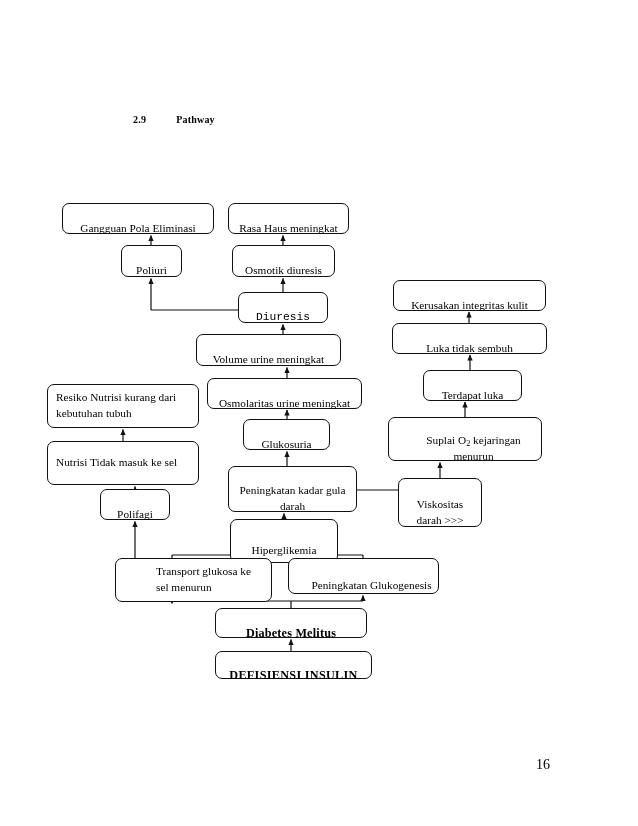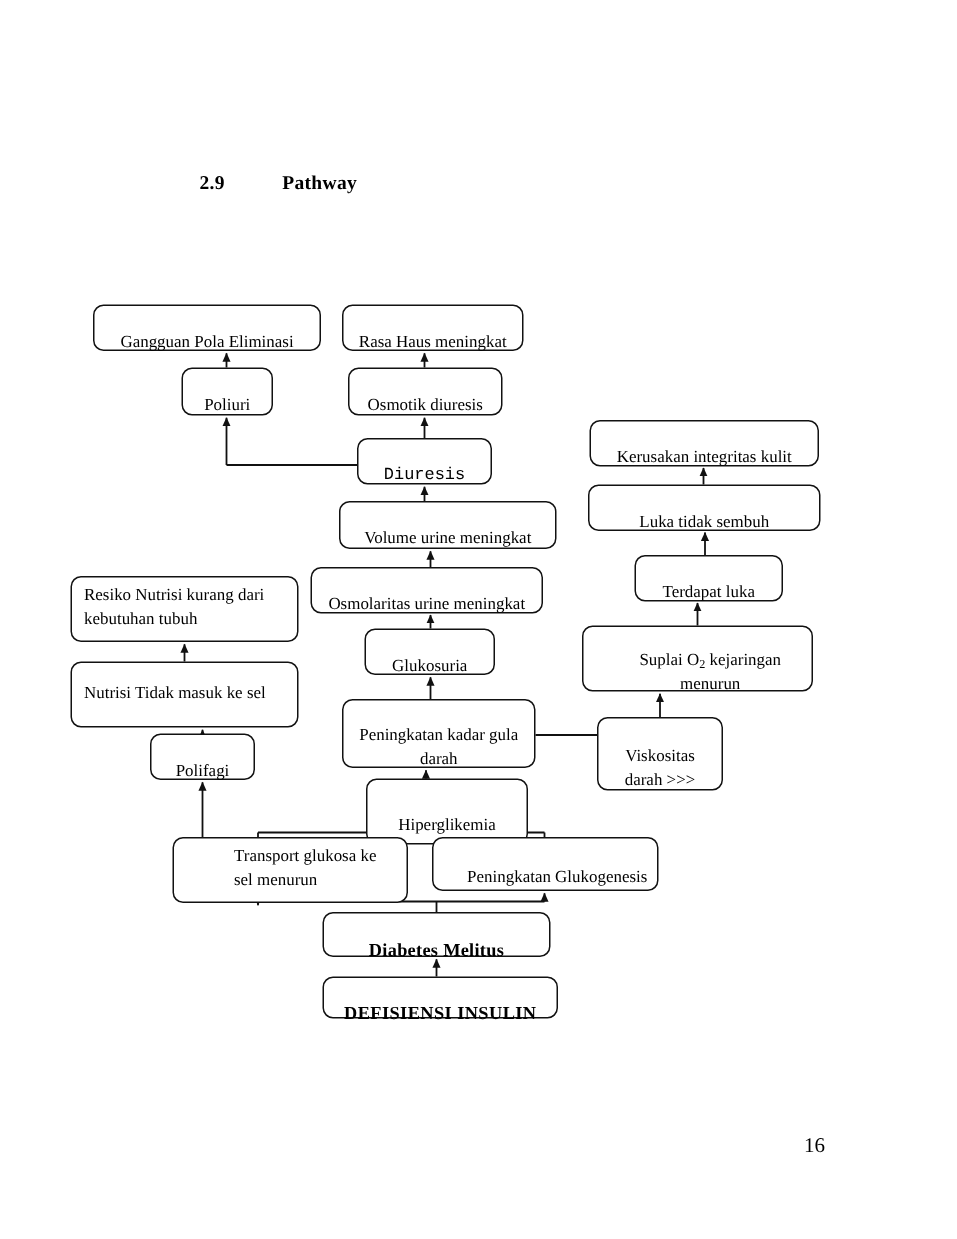--- a/index.html
+++ b/index.html
@@ -7,21 +7,21 @@
     width:638px;height:826px;position:relative;overflow:hidden;
     font-family:"Liberation Serif", serif;
     color:#000;
   }
   #page{position:absolute;inset:0;}
 
   .section-heading{
     position:absolute;
     left:133px;top:114px;
     font-family:"Liberation Serif", serif;
-    font-weight:bold;font-size:13px;
+    font-weight:bold;font-size:10px;
     letter-spacing:0.2px;
     white-space:pre;
   }
   .page-number{
     position:absolute;
     left:536px;top:757px;
     font-family:"Liberation Serif", serif;
     font-size:14px;
   }
 
@@ -108,21 +108,21 @@
       </div>
       <div class="nodebox center" style="left: 393px; top: 280px; width: 153px; height: 31px;">
         <span class="txt">Kerusakan integritas kulit</span>
       </div>
       <div class="nodebox center" style="left: 238px; top: 292px; width: 90px; height: 31px; font-family: Liberation Mono, monospace;">
         <span class="txt">Diuresis</span>
       </div>
       <div class="nodebox center" style="left: 392px; top: 323px; width: 155px; height: 31px;">
         <span class="txt">Luka tidak sembuh</span>
       </div>
-      <div class="nodebox center" style="left: 226px; top: 334px; width: 145px; height: 32px;">
+      <div class="nodebox center" style="left: 196px; top: 334px; width: 145px; height: 32px;">
         <span class="txt">Volume urine meningkat</span>
       </div>
       <div class="nodebox center" style="left: 423px; top: 370px; width: 99px; height: 31px;">
         <span class="txt">Terdapat luka</span>
       </div>
       <div class="nodebox center" style="left: 207px; top: 378px; width: 155px; height: 31px;">
         <span class="txt">Osmolaritas urine meningkat</span>
       </div>
       <div class="nodebox left" style="left: 47px; top: 384px; width: 152px; height: 44px;">
         <span class="txt">Resiko Nutrisi kurang dari kebutuhan tubuh</span>
@@ -138,21 +138,21 @@
       </div>
       <div class="nodebox center" style="left: 228px; top: 466px; width: 129px; height: 46px;">
         <span class="txt">Peningkatan kadar gula darah</span>
       </div>
       <div class="nodebox center" style="left: 398px; top: 478px; width: 84px; height: 49px;">
         <span class="txt">Viskositas darah &gt;&gt;&gt;</span>
       </div>
       <div class="nodebox center" style="left: 100px; top: 489px; width: 70px; height: 31px;">
         <span class="txt">Polifagi</span>
       </div>
-      <div class="nodebox center" style="left: 244px; top: 519px; width: 108px; height: 44px; justify-content: center;">
+      <div class="nodebox center" style="left: 230px; top: 519px; width: 108px; height: 44px; justify-content: center;">
         <span class="txt">Hiperglikemia</span>
       </div>
       <div class="nodebox left" style="left: 115px; top: 558px; width: 157px; height: 44px; padding-left: 32px;">
         <span class="txt">Transport glukosa ke sel menurun</span>
       </div>
       <div class="nodebox center" style="left: 288px; top: 558px; width: 151px; height: 36px; padding-left: 16px;">
         <span class="txt">Peningkatan Glukogenesis</span>
       </div>
       <div class="nodebox center bold" style="left: 215px; top: 608px; width: 152px; height: 30px;">
         <span class="txt">Diabetes Melitus</span>

